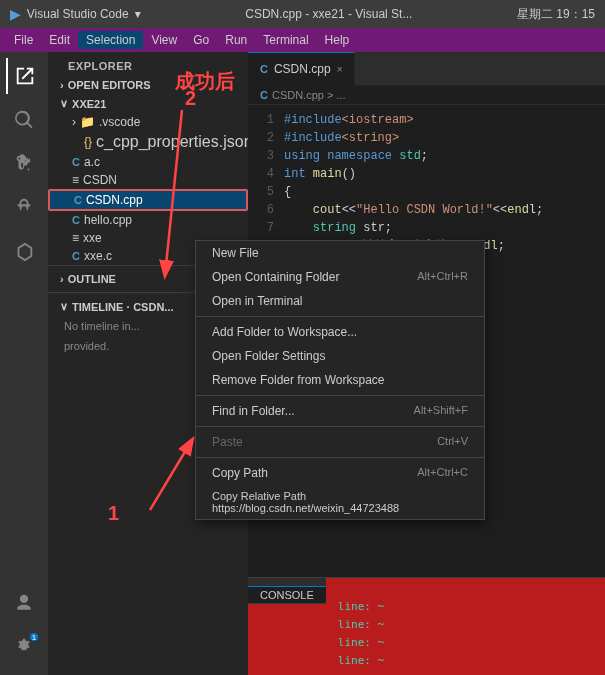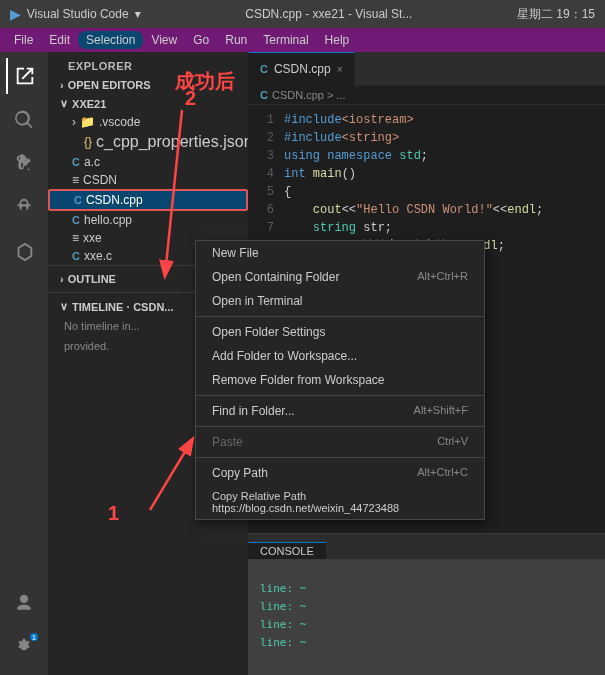--- a/index.html
+++ b/index.html
@@ -50,21 +50,21 @@
       display: flex;
       align-items: center;
       padding: 0 6px;
       font-size: 12px;
       color: #cccccc;
     }
     .menu-item {
       padding: 2px 8px;
       cursor: pointer;
     }
-    .menu-item.active { background: #094771; border-radius: 8px; }
+    .menu-item.active { background: #094771; }
 
     
     #main {
       display: flex;
       height: calc(675px - 52px);
     }
 
     
     #activity-bar {
       width: 48px;
@@ -222,25 +222,25 @@
     .kw { color: #569cd6; }
     .inc { color: #ce9178; }
     .fn { color: #dcdcaa; }
     .str { color: #ce9178; }
     .num { color: #b5cea8; }
     .type { color: #4ec9b0; }
     .ns { color: #4ec9b0; }
 
     
     #panel {
-      height: 142px;
-      background: #404040;
+      height: 98px;
+      background: #b91c1c;
       border-top: 1px solid #3c3c3c;
       display: flex;
-      flex-direction: column;
+      flex-direction: row;
     }
     #panel-tabs {
       display: flex;
       background: #2d2d2d;
       height: 26px;
       align-items: flex-end;
       border-bottom: 1px solid #3c3c3c;
     }
     .panel-tab {
       padding: 2px 12px;
@@ -523,25 +523,25 @@
   <div class="ctx-item">
     <span>Open Containing Folder</span>
     <span class="shortcut">Alt+Ctrl+R</span>
   </div>
   <div class="ctx-item">
     <span>Open in Terminal</span>
     <span class="shortcut"></span>
   </div>
   <div class="ctx-separator"></div>
   <div class="ctx-item">
+    <span>Add Folder to Workspace...</span>
+    <span class="shortcut"></span>
+  </div>
+  <div class="ctx-item">
     <span>Open Folder Settings</span>
-    <span class="shortcut"></span>
-  </div>
-  <div class="ctx-item">
-    <span>Add Folder to Workspace...</span>
     <span class="shortcut"></span>
   </div>
   <div class="ctx-item">
     <span>Remove Folder from Workspace</span>
     <span class="shortcut"></span>
   </div>
   <div class="ctx-separator"></div>
   <div class="ctx-item">
     <span>Find in Folder...</span>
     <span class="shortcut">Alt+Shift+F</span>

